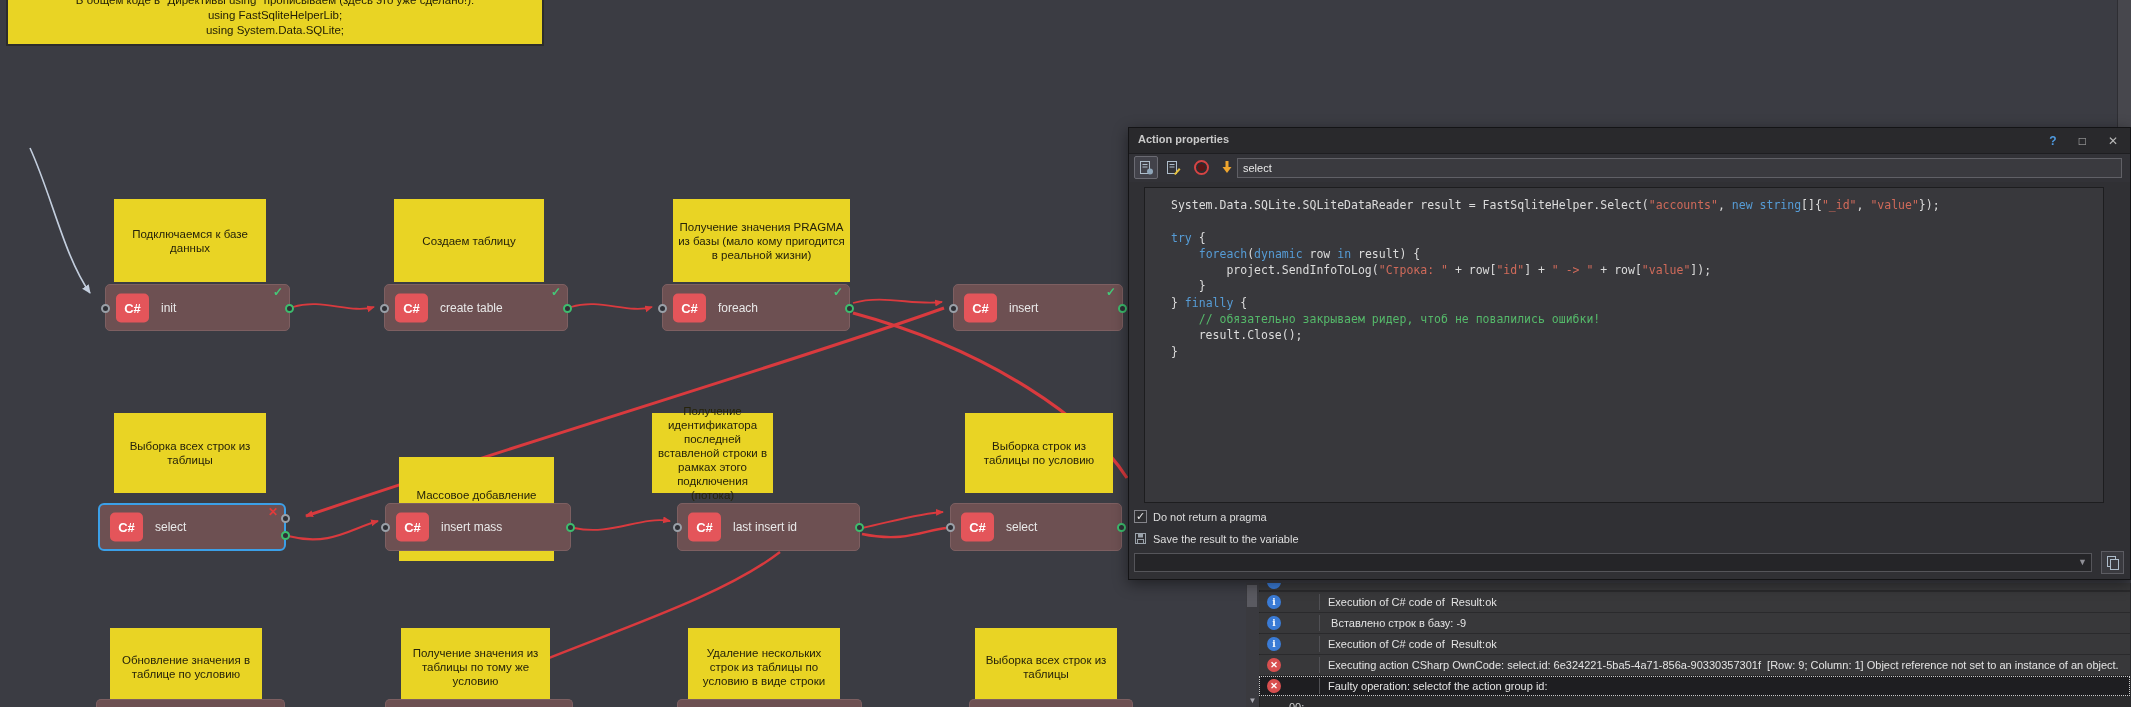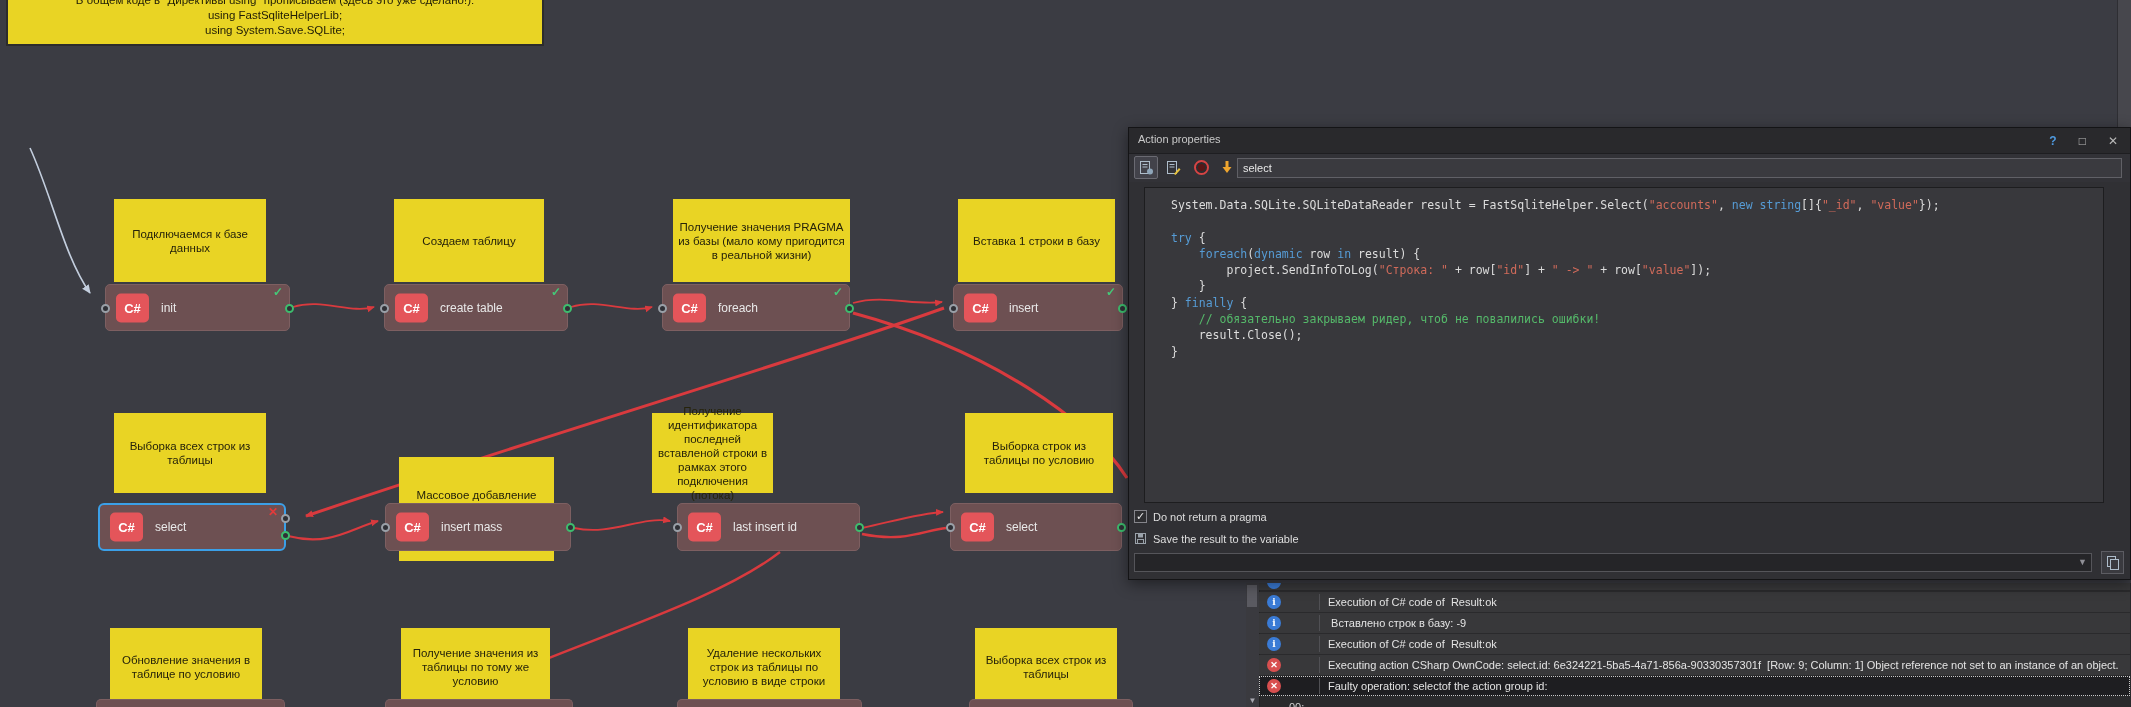--- a/index.html
+++ b/index.html
@@ -23,21 +23,21 @@
   .port.in{border:2px solid #9aa0a8;}
   .port.out{border:2px solid #3dbd6e;}
   .peek{position:absolute;height:8px;background:#6d5052;border:1px solid #7d5f61;border-bottom:none;border-radius:5px 5px 0 0;}
   #wires{position:absolute;left:0;top:0;pointer-events:none;}
   #canvas-vscroll{position:absolute;left:2117px;top:0;width:14px;height:127px;background:#47474d;border-left:1px solid #2e2e33;}
 
   
   #action-panel{position:absolute;left:1128px;top:127px;width:1003px;height:453px;background:#303034;
         border:1px solid #141416;box-sizing:border-box;box-shadow:0 4px 14px rgba(0,0,0,.45);z-index:10;}
   #panel-titlebar{position:absolute;left:0;top:0;right:0;height:25px;background:#29292c;border-bottom:1px solid #1e1e21;}
-  #panel-title{position:absolute;left:9px;top:5px;font-size:11px;font-weight:normal;color:#c9c9c9;}
+  #panel-title{position:absolute;left:9px;top:5px;font-size:11px;font-weight:bold;color:#c9c9c9;}
   #win-btns{position:absolute;right:12px;top:0;height:25px;display:flex;gap:22px;align-items:center;}
   .win-btn{font-size:12px;color:#b8b8b8;cursor:default;}
   .win-btn.help{color:#4f9ae0;font-weight:bold;}
   #panel-toolbar{position:absolute;left:0;top:26px;right:0;height:28px;background:#323237;}
   .tool-btn{position:absolute;top:2px;width:24px;height:23px;display:flex;align-items:center;justify-content:center;box-sizing:border-box;border-radius:2px;}
   .tool-btn.active{background:#42424a;border:1px solid #6a6a72;}
   .rec-dot{width:11px;height:11px;border:2px solid #d64545;border-radius:50%;background:#5a1616;box-shadow:inset 0 0 0 2px #2c2c30;}
   #action-name-input{position:absolute;left:108px;right:8px;top:4px;height:18px;background:#3a3a3f;border:1px solid #606066;
         color:#e8e8e8;font-size:11px;padding:0 5px;font-family:"Liberation Sans",sans-serif;}
   #code-area{position:absolute;left:15px;top:59px;right:26px;bottom:76px;background:#38383c;border:1px solid #1d1d1f;
@@ -92,27 +92,26 @@
         <path d="M 944,308 C 800,360 560,430 306,516" fill="none" stroke="#d93a3e" stroke-width="3" marker-end="url(#arr-red)"></path>
         <path d="M 288,536 C 330,547 352,528 378,521" fill="none" stroke="#d93a3e" stroke-width="2.2" marker-end="url(#arr-red)"></path>
         <path d="M 574,528 C 612,536 640,516 670,521" fill="none" stroke="#d93a3e" stroke-width="1.8" marker-end="url(#arr-red)"></path>
         <path d="M 862,528 C 898,520 922,513 943,512" fill="none" stroke="#d93a3e" stroke-width="1.8" marker-end="url(#arr-red)"></path>
         <path d="M 862,534 C 905,543 925,530 946,528" fill="none" stroke="#d93a3e" stroke-width="2.4"></path>
         <path d="M 780,552 C 705,610 545,650 432,710" fill="none" stroke="#d93a3e" stroke-width="2.4"></path>
       </svg>
     <div id="top-note">
         <div>В общем коде в "Директивы using" прописываем (здесь это уже сделано!):</div>
         <div>using FastSqliteHelperLib;</div>
-        <div>using System.Save.SQLite;</div>
+        <div>using System.Data.SQLite;</div>
       </div>
     <div id="canvas-vscroll"></div>
   <div class="note" style="left: 114px; top: 199px; width: 152px; height: 83px;">Подключаемся к базе данных</div>
       <div class="note" style="left: 394px; top: 199px; width: 150px; height: 83px;">Создаем таблицу</div>
       <div class="note" style="left: 673px; top: 199px; width: 177px; height: 83px;">Получение значения PRAGMA из базы (мало кому пригодится в реальной жизни)</div>
-      <div class="note" style="left: 958px; top: 199px; width: 157px; height: 83px;">Вставка 1 строки в базу</div>
       <div class="note" style="left: 114px; top: 413px; width: 152px; height: 80px;">Выборка всех строк из таблицы</div>
       <div class="note" style="left: 399px; top: 426px; width: 155px; height: 104px; margin-top: 31px;">Массовое добавление данных в таблицу (внутри запускается транзакция!)</div>
       <div class="note" style="left: 652px; top: 413px; width: 121px; height: 80px;">Получение идентификатора последней вставленой строки в рамках этого подключения (потока)</div>
       <div class="note" style="left: 965px; top: 413px; width: 148px; height: 80px;">Выборка строк из таблицы по условию</div>
       <div class="note" style="left: 110px; top: 628px; width: 152px; height: 78px;">Обновление значения в таблице по условию</div>
       <div class="note" style="left: 401px; top: 628px; width: 149px; height: 78px;">Получение значения из таблицы по тому же условию</div>
       <div class="note" style="left: 688px; top: 628px; width: 152px; height: 78px;">Удаление нескольких строк из таблицы по условию в виде строки</div>
       <div class="note" style="left: 975px; top: 628px; width: 142px; height: 78px;">Выборка всех строк из таблицы</div>
       <div class="flow-node" style="left: 105px; top: 284px; width: 185px; height: 47px;">
         <span class="badge">C#</span>

